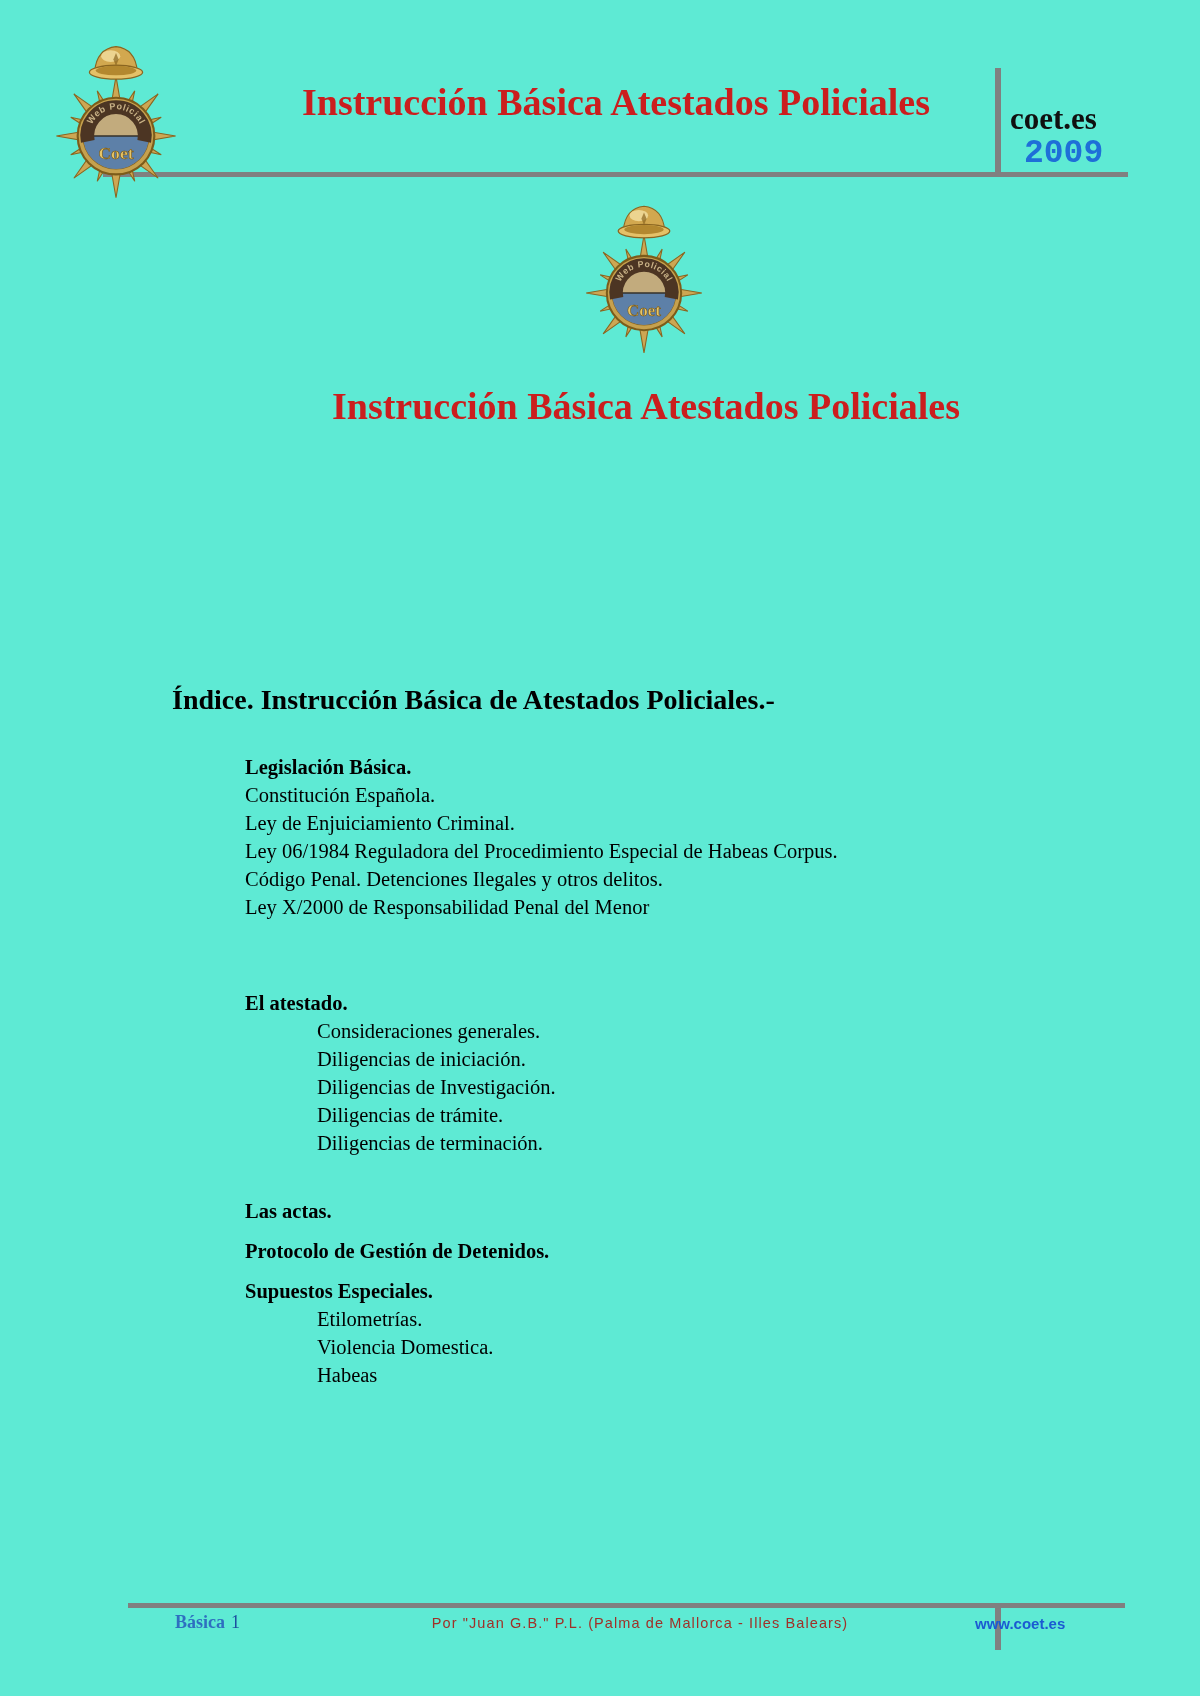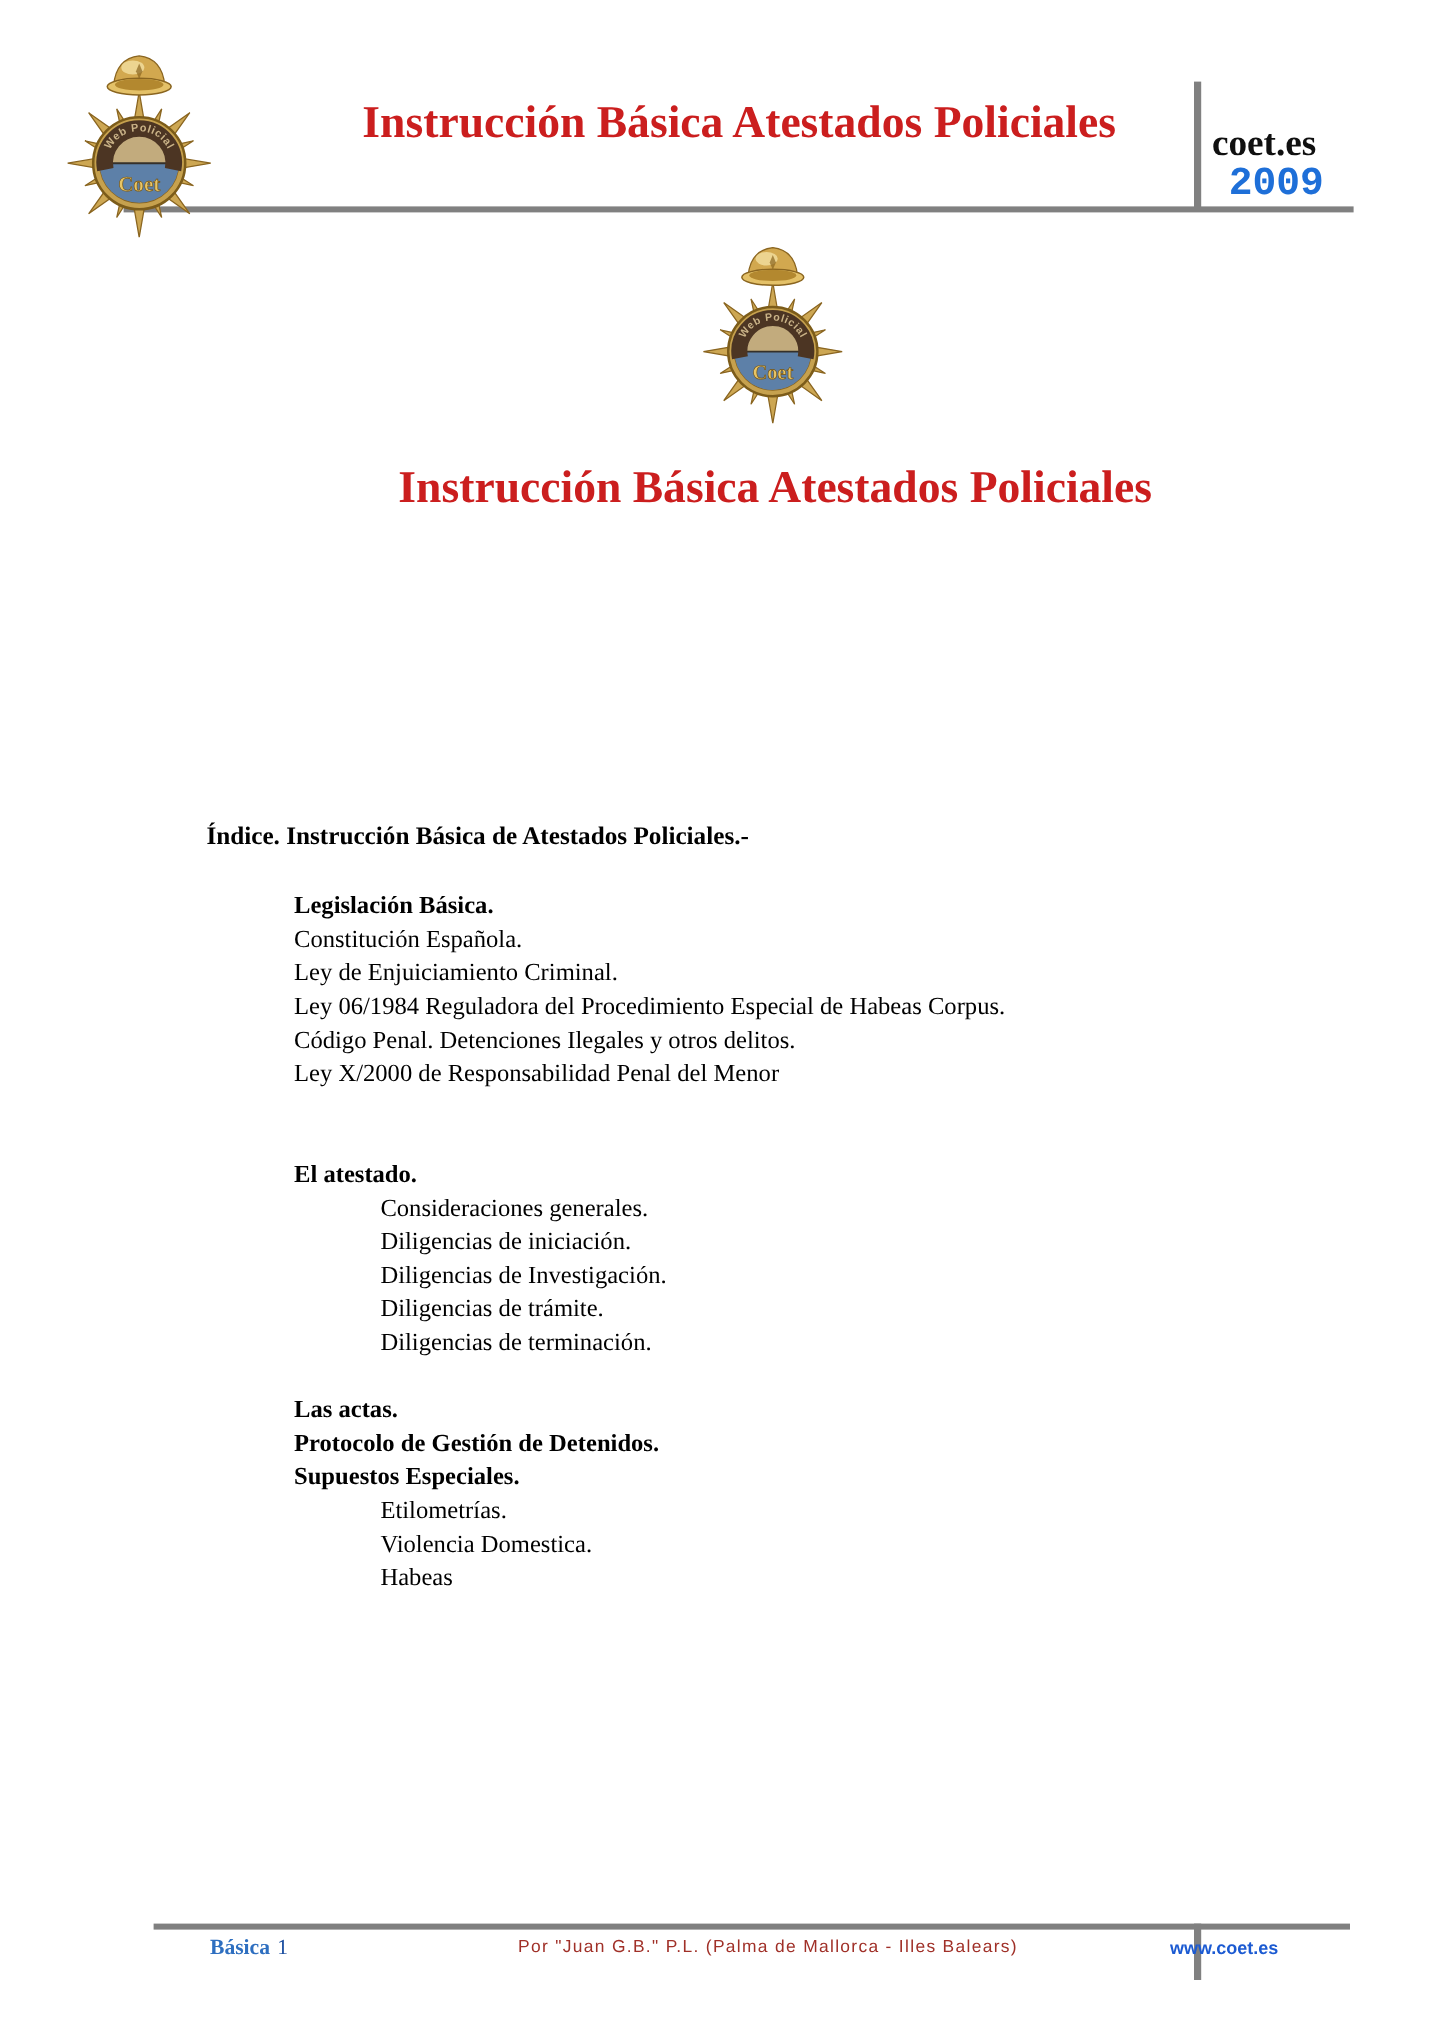--- a/index.html
+++ b/index.html
@@ -6,21 +6,21 @@
     --title-red:#cb1e1e;
     --year-blue:#1e6fd8;
     --page-blue:#2e6fc0;
     --site-blue:#1b5ad2;
     --credit-red:#a03028;
     --rule-gray:#808080;
   }
   html,body{margin:0;padding:0;background:#e8e8e8;}
   .page{
     position:relative;width:1200px;height:1696px;margin:0 auto;
-    background:#ffffff;overflow:hidden;
+    background:#5eead4;overflow:hidden;
     font-family:"Liberation Serif","DejaVu Serif",serif;color:#000;
   }
   
   .hdr-title{
     position:absolute;left:230px;top:80px;width:772px;text-align:center;
     font-size:38px;font-weight:bold;color:var(--title-red);white-space:nowrap;
   }
   .hdr-vbar{position:absolute;left:995px;top:68px;width:6px;height:106px;background:var(--rule-gray);}
   .hdr-rule{position:absolute;left:103px;top:172px;width:1025px;height:5px;background:var(--rule-gray);}
   .site-block{position:absolute;left:1010px;top:72px;width:130px;}
@@ -28,28 +28,28 @@
   .site-year{font-size:33px;font-weight:bold;color:var(--year-blue);line-height:1.1;margin-left:14px;font-family:Liberation Mono, monospace;}
   .badge-hdr{position:absolute;left:50px;top:40px;width:132px;height:158px;}
   
   .badge-center{position:absolute;left:580px;top:200px;width:128px;height:153px;}
   .main-title{
     position:absolute;left:246px;top:384px;width:800px;text-align:center;
     font-size:38px;font-weight:bold;color:var(--title-red);white-space:nowrap;
   }
   .index-heading{
     position:absolute;left:172px;top:684px;
-    font-size:21px;font-weight:bold;white-space:nowrap;text-align:right;
+    font-size:28px;font-weight:bold;white-space:nowrap;text-align:right;
   }
   .idx{
     position:absolute;left:245px;top:741px;width:880px;
     font-size:20.5px;line-height:28px;
   }
   .ln{white-space:nowrap;}
-  .ln.b{font-weight:bold;}
+  .ln.b{font-weight:bold;margin-top:12px;}
   .ln.i{padding-left:72px;}
   .sp1{height:28px;}
   .sp2{height:56px;}
   
   .ftr-rule{position:absolute;left:128px;top:1603px;width:997px;height:5px;background:var(--rule-gray);}
   .ftr-vbar{position:absolute;left:995px;top:1603px;width:6px;height:47px;background:var(--rule-gray);}
   .ftr-page{
     position:absolute;left:175px;top:1612px;font-size:18px;color:var(--page-blue);
     font-weight:bold;white-space:nowrap;
   }

